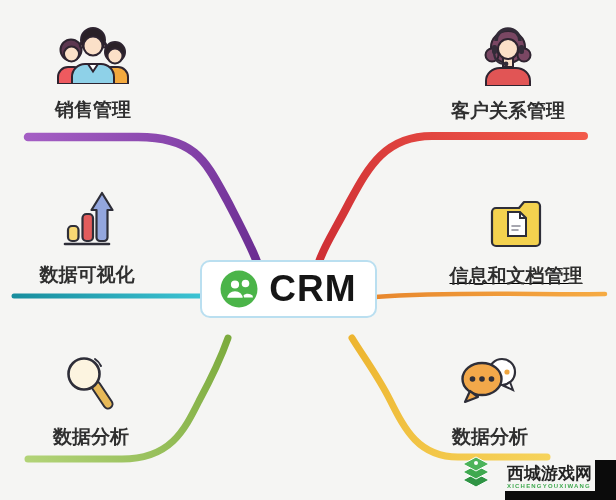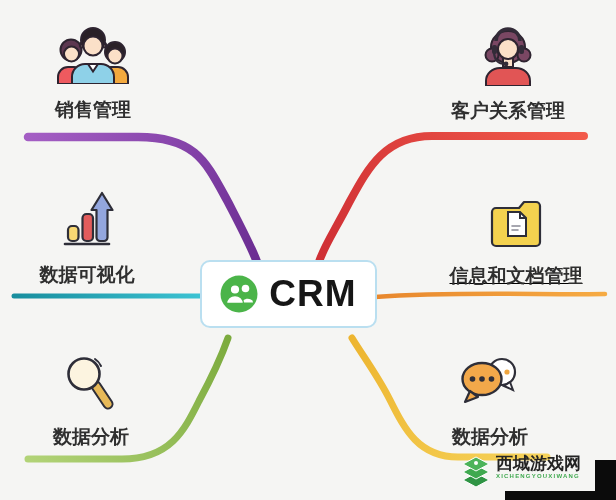--- a/index.html
+++ b/index.html
@@ -17,32 +17,32 @@
     font-size:19px; font-weight:bold; color:#2f2f2f; white-space:nowrap;
   }
   .b-sales      { left:22px;  top:24px;  width:142px; gap:13px; }
   .b-customer   { left:437px; top:22px;  width:142px; gap:12px; }
   .b-dataviz    { left:16px;  top:190px; width:142px; gap:14px; }
   .b-docs       { left:438px; top:196px; width:156px; gap:15px;text-decoration:underline; }
   .b-analysis   { left:20px;  top:354px; width:142px; gap:14px; }
   .b-marketing  { left:419px; top:354px; width:142px; gap:16px; }
 
   .center-node {
-    position:absolute; z-index:1; left:200px; top:260px; width:177px; height:68px;
+    position:absolute; z-index:1; left:200px; top:260px; width:177px; height:58px;
     background:#ffffff; border:2px solid #badff0; border-radius:10px;
     box-sizing:border-box;
     display:flex; align-items:center; justify-content:center; gap:11px;
   }
   .center-node .crm-text {
     font-size:37px; font-weight:800; letter-spacing:1px; color:#161616;
   }
 
   .watermark {
     position:absolute; z-index:2; left:461px; top:455px;
-    display:flex; align-items:flex-start; gap:5px;
+    display:flex; align-items:flex-end; gap:16px;
   }
   .wm-text { display:flex; flex-direction:column; line-height:1.05; }
   .wm-main { font-size:17px; font-weight:bold; color:#232323; white-space:nowrap; }
   .wm-sub  { font-size:6px; font-weight:bold; color:#3fa94f; letter-spacing:1.2px; white-space:nowrap; }
   .wm-black { position:absolute; z-index:1; background:#0b0b0b; }
   .wm-black-right  { left:595px; top:460px; width:21px; height:40px; }
   .wm-black-bottom { left:505px; top:491px; width:111px; height:9px; }
 </style>
 </head>
 <body>

